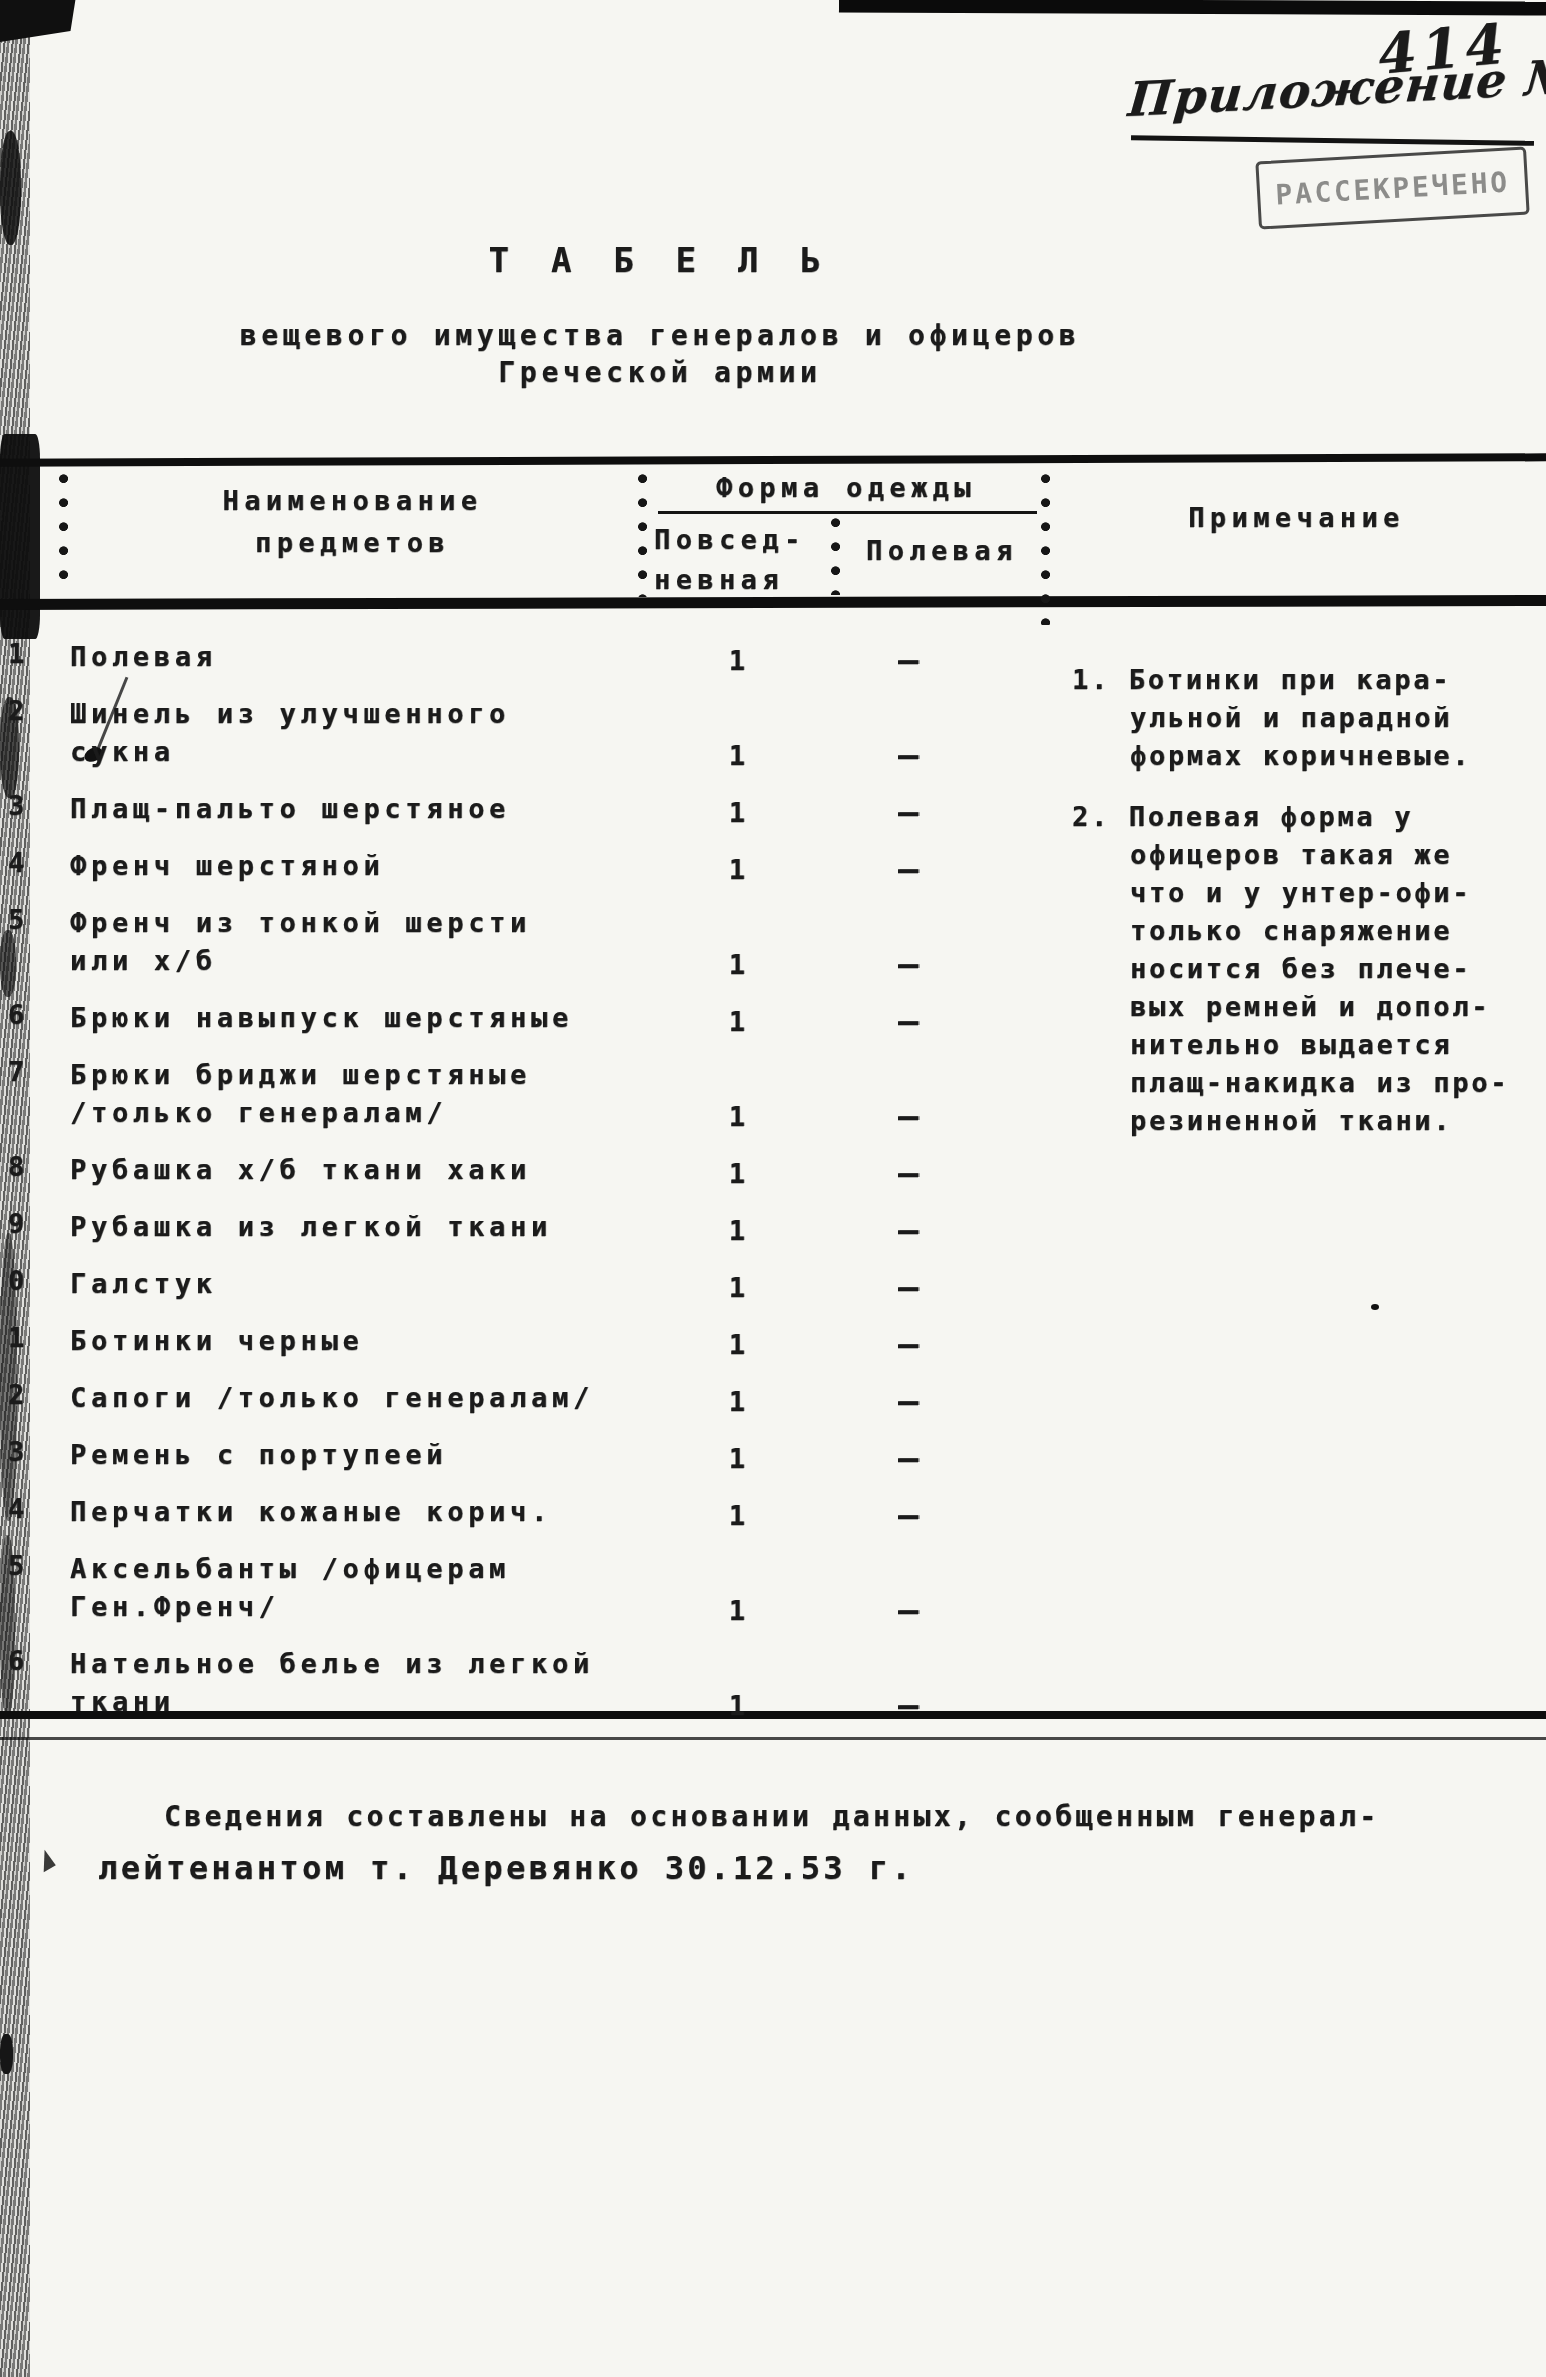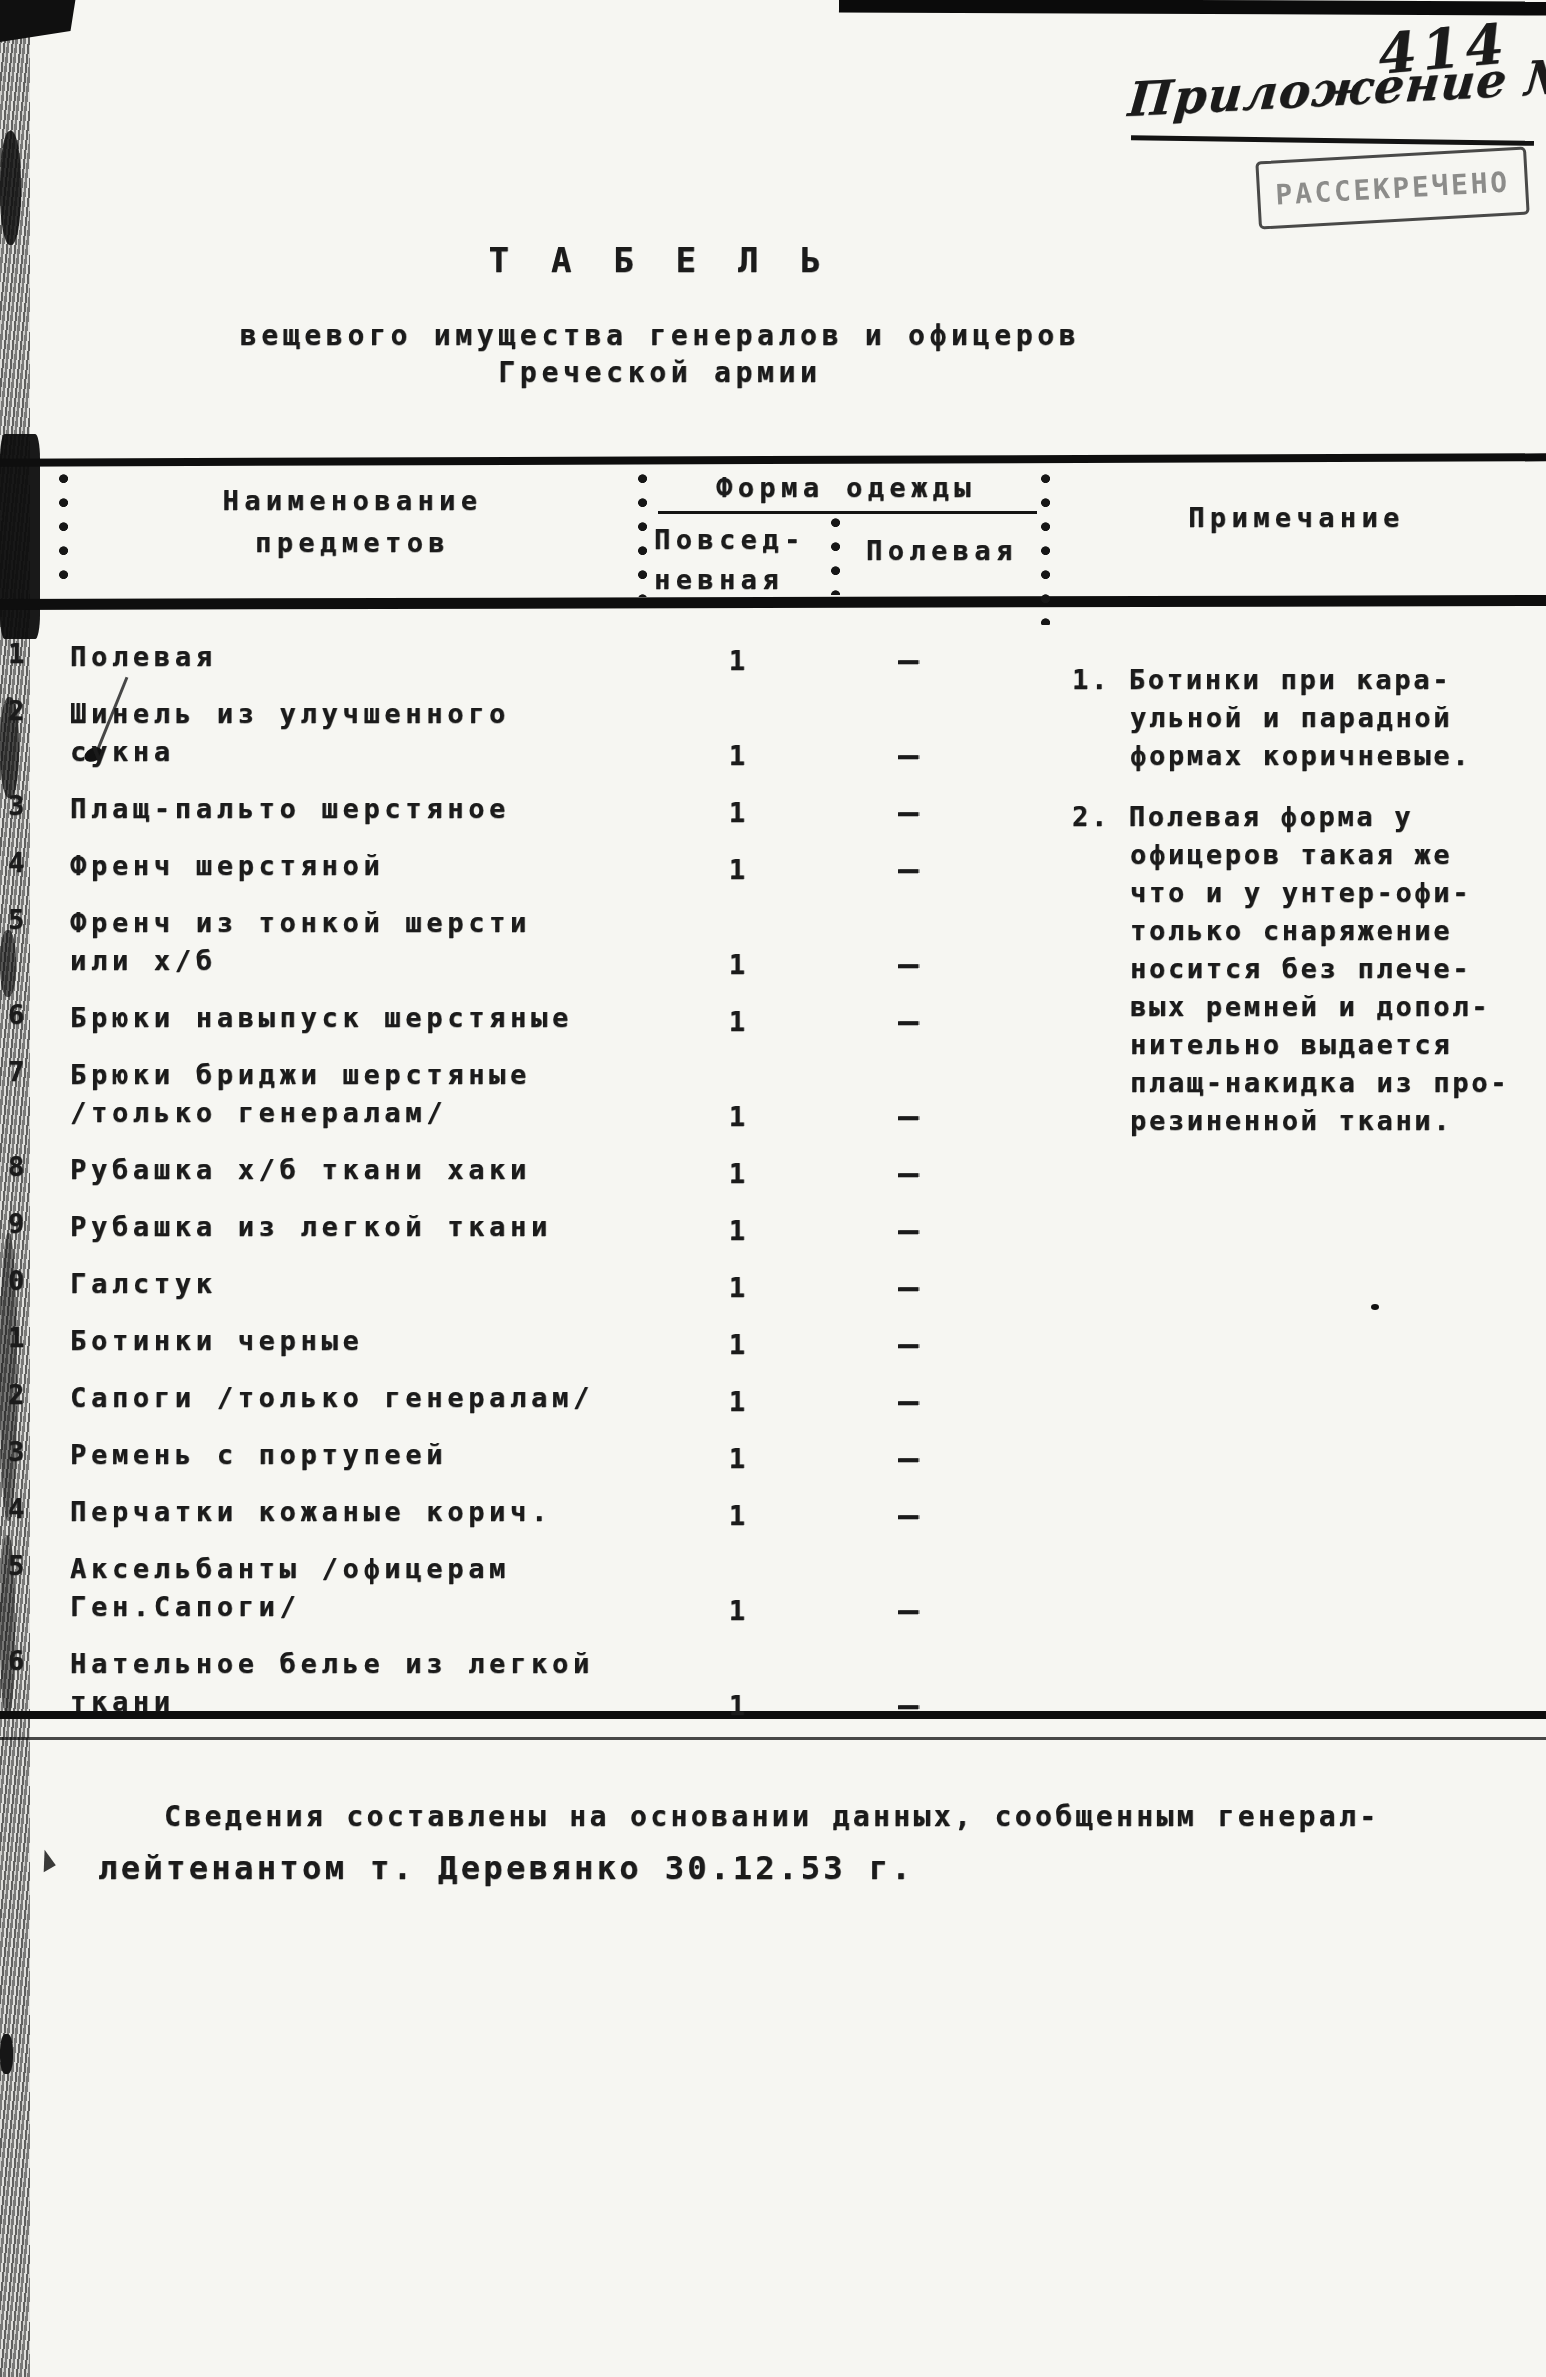--- a/index.html
+++ b/index.html
@@ -291,21 +291,21 @@
         <div>Перчатки кожаные корич.</div>
       </div>
       <div class="c-qty">1</div>
       <div class="c-dash"><span>-</span></div>
     </div>
 
     <div class="row">
       <div class="c-num">5</div>
       <div class="c-name">
         <div>Аксельбанты /офицерам</div>
-        <div>Ген.Сапоги/</div>
+        <div>Ген.Френч/</div>
       </div>
       <div class="c-qty">1</div>
       <div class="c-dash"><span>-</span></div>
     </div>
 
     <div class="row">
       <div class="c-num">6</div>
       <div class="c-name">
         <div>Нательное белье из легкой</div>
         <div>ткани</div>

